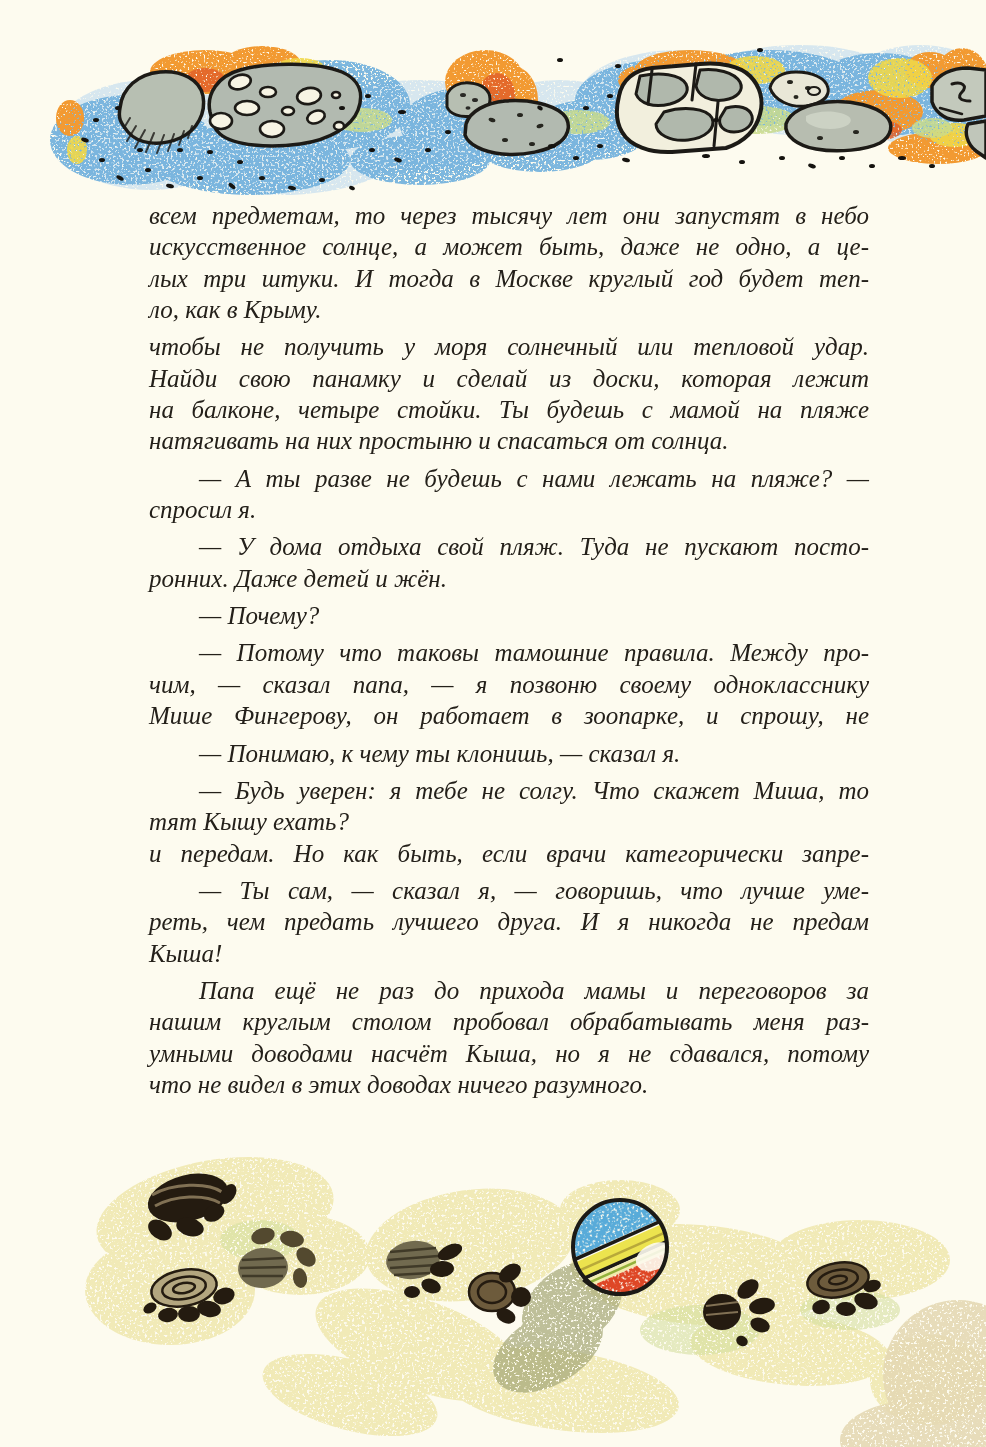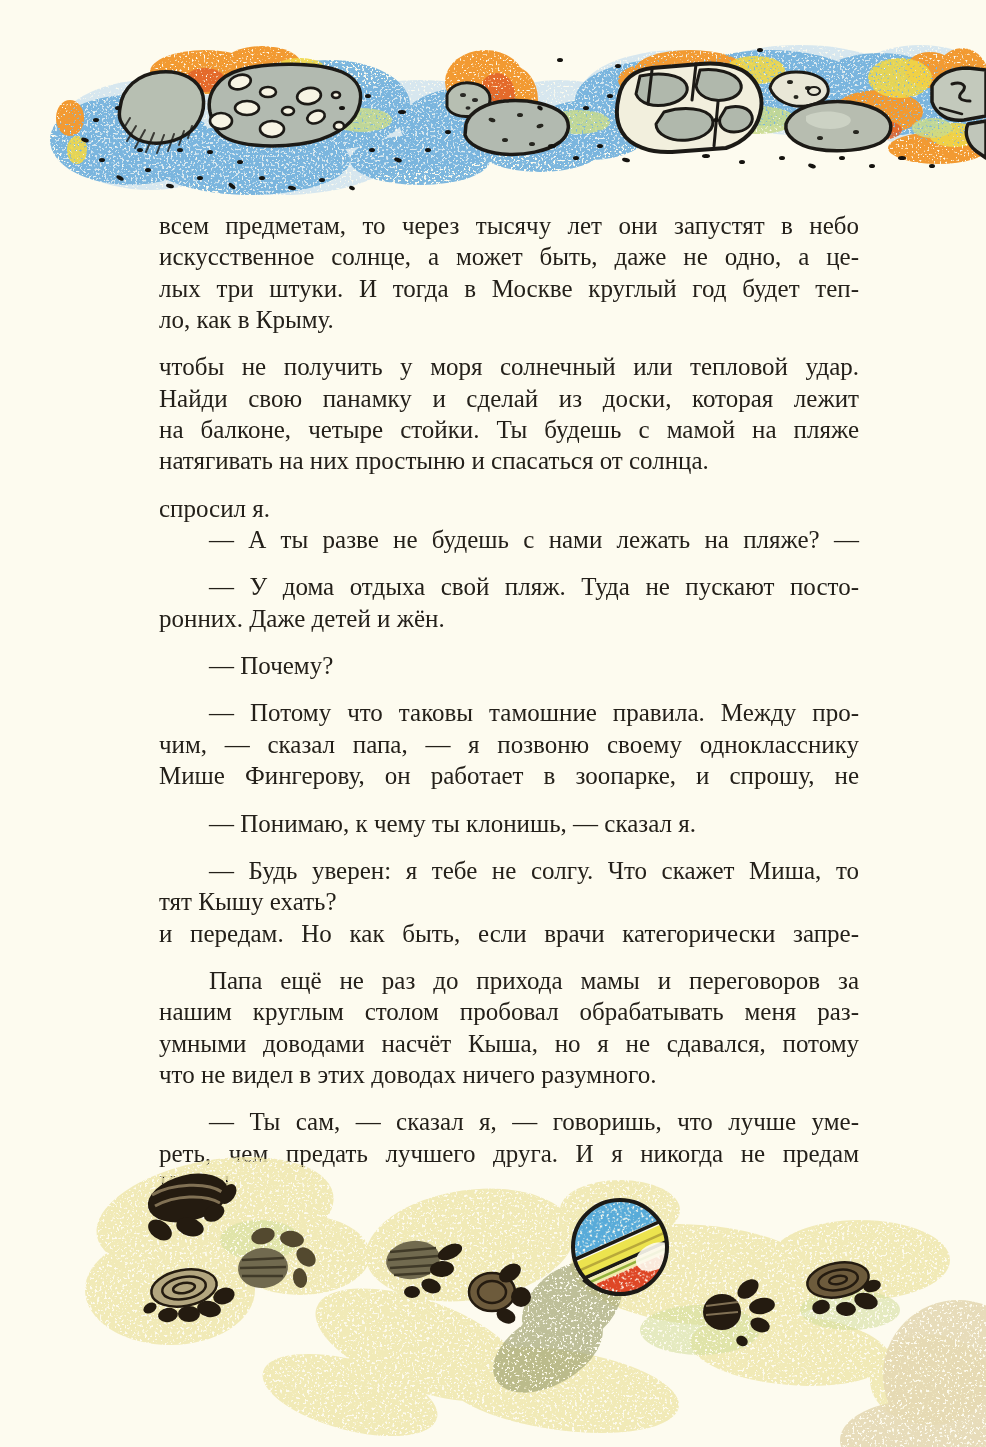--- a/index.html
+++ b/index.html
@@ -8,21 +8,21 @@
     background:#fdfbef;
     font-family:"Liberation Serif","DejaVu Serif",serif;
   }
   .page{position:relative;width:986px;height:1447px;overflow:hidden;background:#fdfbef;}
   .top-illus{position:absolute;top:0;left:0;display:block;}
   .bottom-illus{position:absolute;top:1140px;left:0;display:block;}
   .text-block{
     position:absolute;left:143px;top:194px;width:732px;
     font-size:25px;line-height:31.35px;color:#24201a;
   }
-  .para{margin:16px;padding:0;}
+  .para{margin:6px;padding:0;font-style:italic;}
   .tl{text-align:justify;text-align-last:justify;white-space:normal;}
   .tl.last{text-align-last:left;}
   .tl.ind{text-indent:50px;}
 </style>
 </head>
 <body style="background: rgb(253, 251, 239);">
 
 <div class="page">
 
   <svg class="top-illus" width="986" height="210" viewBox="0 0 986 210" xmlns="http://www.w3.org/2000/svg">
@@ -247,53 +247,53 @@
         <div class="tl">лых три штуки. И тогда в Москве круглый год будет теп-</div>
         <div class="tl last">ло, как в Крыму.</div>
       </div>
       <div class="para">
         <div class="tl">чтобы не получить у моря солнечный или тепловой удар.</div>
         <div class="tl">Найди свою панамку и сделай из доски, которая лежит</div>
         <div class="tl">на балконе, четыре стойки. Ты будешь с мамой на пляже</div>
         <div class="tl last">натягивать на них простыню и спасаться от солнца.</div>
       </div>
       <div class="para">
+        <div class="tl ind">— А ты разве не будешь с нами лежать на пляже? —</div>
         <div class="tl last">спросил я.</div>
-        <div class="tl ind">— А ты разве не будешь с нами лежать на пляже? —</div>
       </div>
       <div class="para">
         <div class="tl ind">— У дома отдыха свой пляж. Туда не пускают посто-</div>
         <div class="tl last">ронних. Даже детей и жён.</div>
       </div>
       <div class="para">
         <div class="tl last ind">— Почему?</div>
       </div>
       <div class="para">
         <div class="tl ind">— Потому что таковы тамошние правила. Между про-</div>
         <div class="tl">чим, — сказал папа, — я позвоню своему однокласснику</div>
         <div class="tl">Мише Фингерову, он работает в зоопарке, и спрошу, не</div>
       </div>
       <div class="para">
         <div class="tl last ind">— Понимаю, к чему ты клонишь, — сказал я.</div>
       </div>
       <div class="para">
         <div class="tl ind">— Будь уверен: я тебе не солгу. Что скажет Миша, то</div>
         <div class="tl last">тят Кышу ехать?</div>
         <div class="tl">и передам. Но как быть, если врачи категорически запре-</div>
+      </div>
+      <div class="para">
+        <div class="tl ind">— Ты сам, — сказал я, — говоришь, что лучше уме-</div>
+        <div class="tl">реть, чем предать лучшего друга. И я никогда не предам</div>
+        <div class="tl last">Кыша!</div>
       </div>
       <div class="para">
         <div class="tl ind">Папа ещё не раз до прихода мамы и переговоров за</div>
         <div class="tl">нашим круглым столом пробовал обрабатывать меня раз-</div>
         <div class="tl">умными доводами насчёт Кыша, но я не сдавался, потому</div>
         <div class="tl last">что не видел в этих доводах ничего разумного.</div>
-      </div>
-      <div class="para">
-        <div class="tl ind">— Ты сам, — сказал я, — говоришь, что лучше уме-</div>
-        <div class="tl">реть, чем предать лучшего друга. И я никогда не предам</div>
-        <div class="tl last">Кыша!</div>
       </div>
     </div>
 
   <svg class="bottom-illus" width="986" height="307" viewBox="0 0 986 307" xmlns="http://www.w3.org/2000/svg">
     <defs>
       <filter id="spb" x="-20%" y="-20%" width="140%" height="140%">
         <feTurbulence type="fractalNoise" baseFrequency="0.4" numOctaves="2" seed="4" result="n"></feTurbulence>
         <feColorMatrix in="n" type="matrix" values="0 0 0 0 0  0 0 0 0 0  0 0 0 0 0  0 0 0 10 -3.2" result="a"></feColorMatrix>
         <feComposite in="SourceGraphic" in2="a" operator="in"></feComposite>
       </filter>

